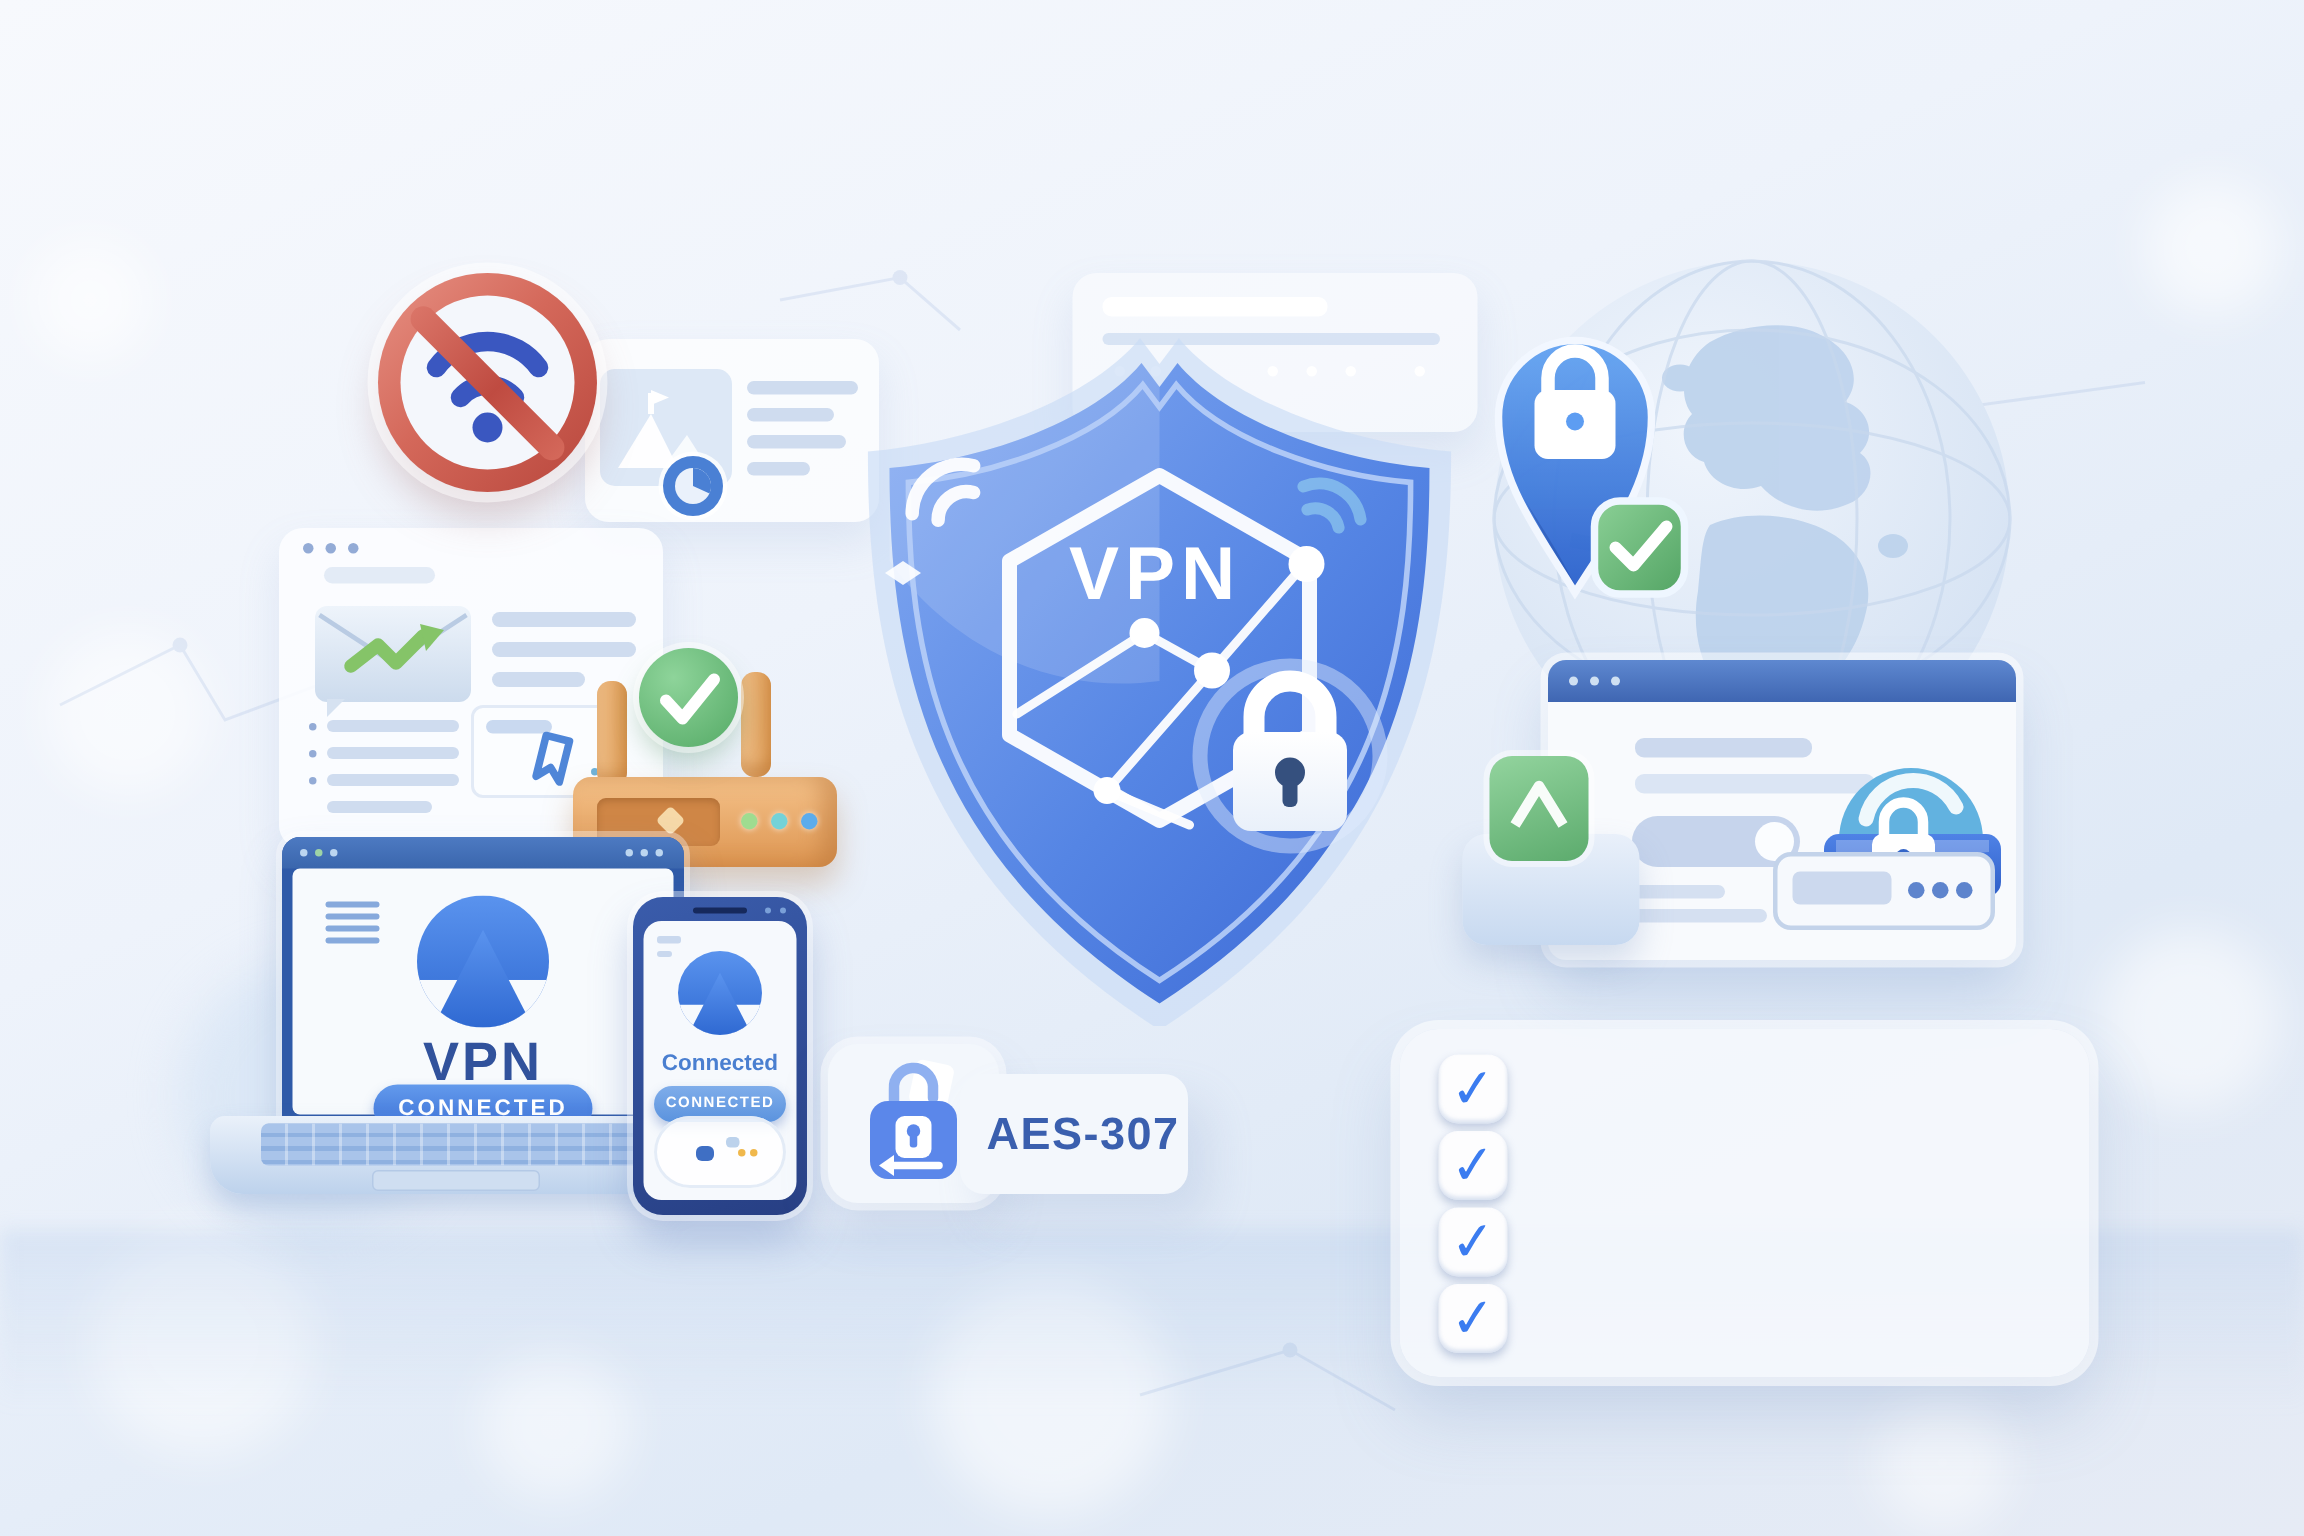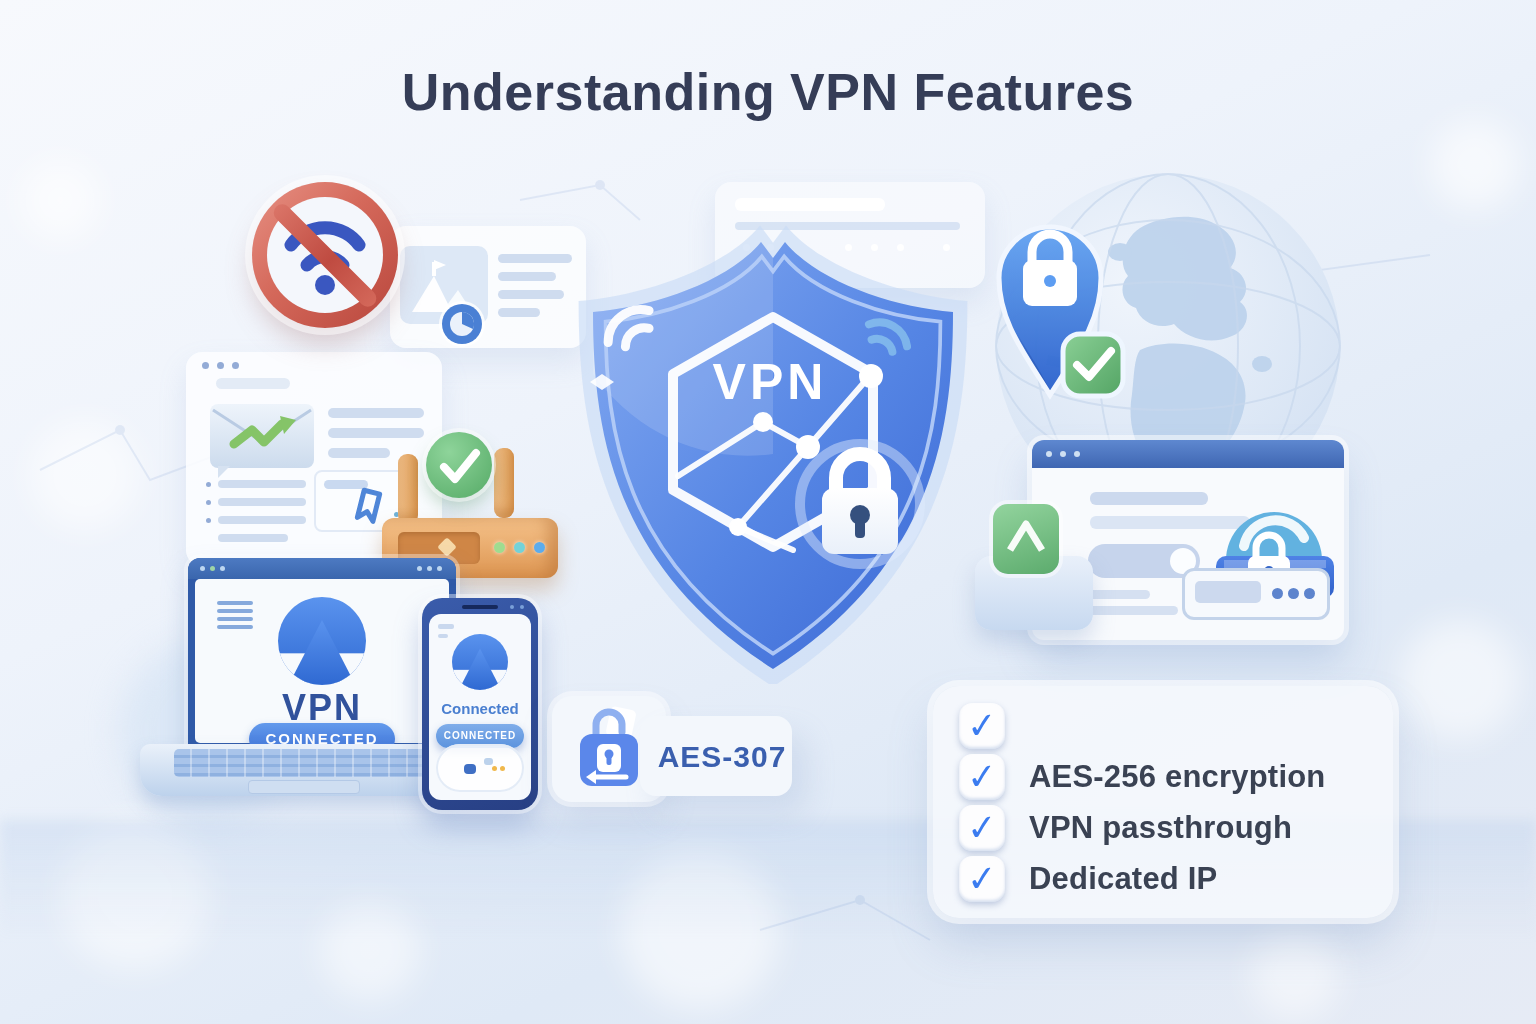--- a/index.html
+++ b/index.html
@@ -136,21 +136,20 @@
     </g>
     <g fill="#6f93cf">
       <circle cx="120" cy="430" r="5"></circle>
         <circle cx="230" cy="450" r="5"></circle>
       <circle cx="1280" cy="235" r="5"></circle>
         <circle cx="600" cy="185" r="5"></circle>
       <circle cx="860" cy="900" r="5"></circle>
     </g>
   </svg>
 
-  <div class="title">Understanding VPN Features</div>
 
   <svg class="abs" width="356" height="356" viewBox="0 0 356 356" style="left:990px;top:168px;">
     <defs>
       <radialGradient id="globeG" cx="40%" cy="32%" r="80%">
         <stop offset="0" stop-color="#f0f5fc"></stop>
           <stop offset="1" stop-color="#d2e0f2"></stop>
       </radialGradient>
     </defs>
     <circle cx="178" cy="178" r="172" fill="url(#globeG)"></circle>
     <g fill="#bcd2ec" opacity=".9">
@@ -486,31 +485,28 @@
           <div class="gl">✓</div>
       </div>
     </div>
     <div class="featrow">
       <div class="checkbox">
         <span class="accentY" style="left:-4px;top:-6px;width:22px;height:22px;background:#f3cf6b;"></span>
         <span class="accentY" style="left:-6px;bottom:-4px;width:12px;height:12px;"></span>
         <div class="sq"></div>
           <div class="gl">✓</div>
       </div>
-      <div class="featlabel">AES-256 encryption</div>
     </div>
     <div class="featrow">
       <div class="checkbox">
         <div class="sq"></div>
           <div class="gl">✓</div>
       </div>
-      <div class="featlabel">VPN passthrough</div>
     </div>
     <div class="featrow">
       <div class="checkbox">
         <div class="sq"></div>
           <div class="gl">✓</div>
       </div>
-      <div class="featlabel">Dedicated IP</div>
     </div>
   </div>
 
 </div>
 
 </body></html>

